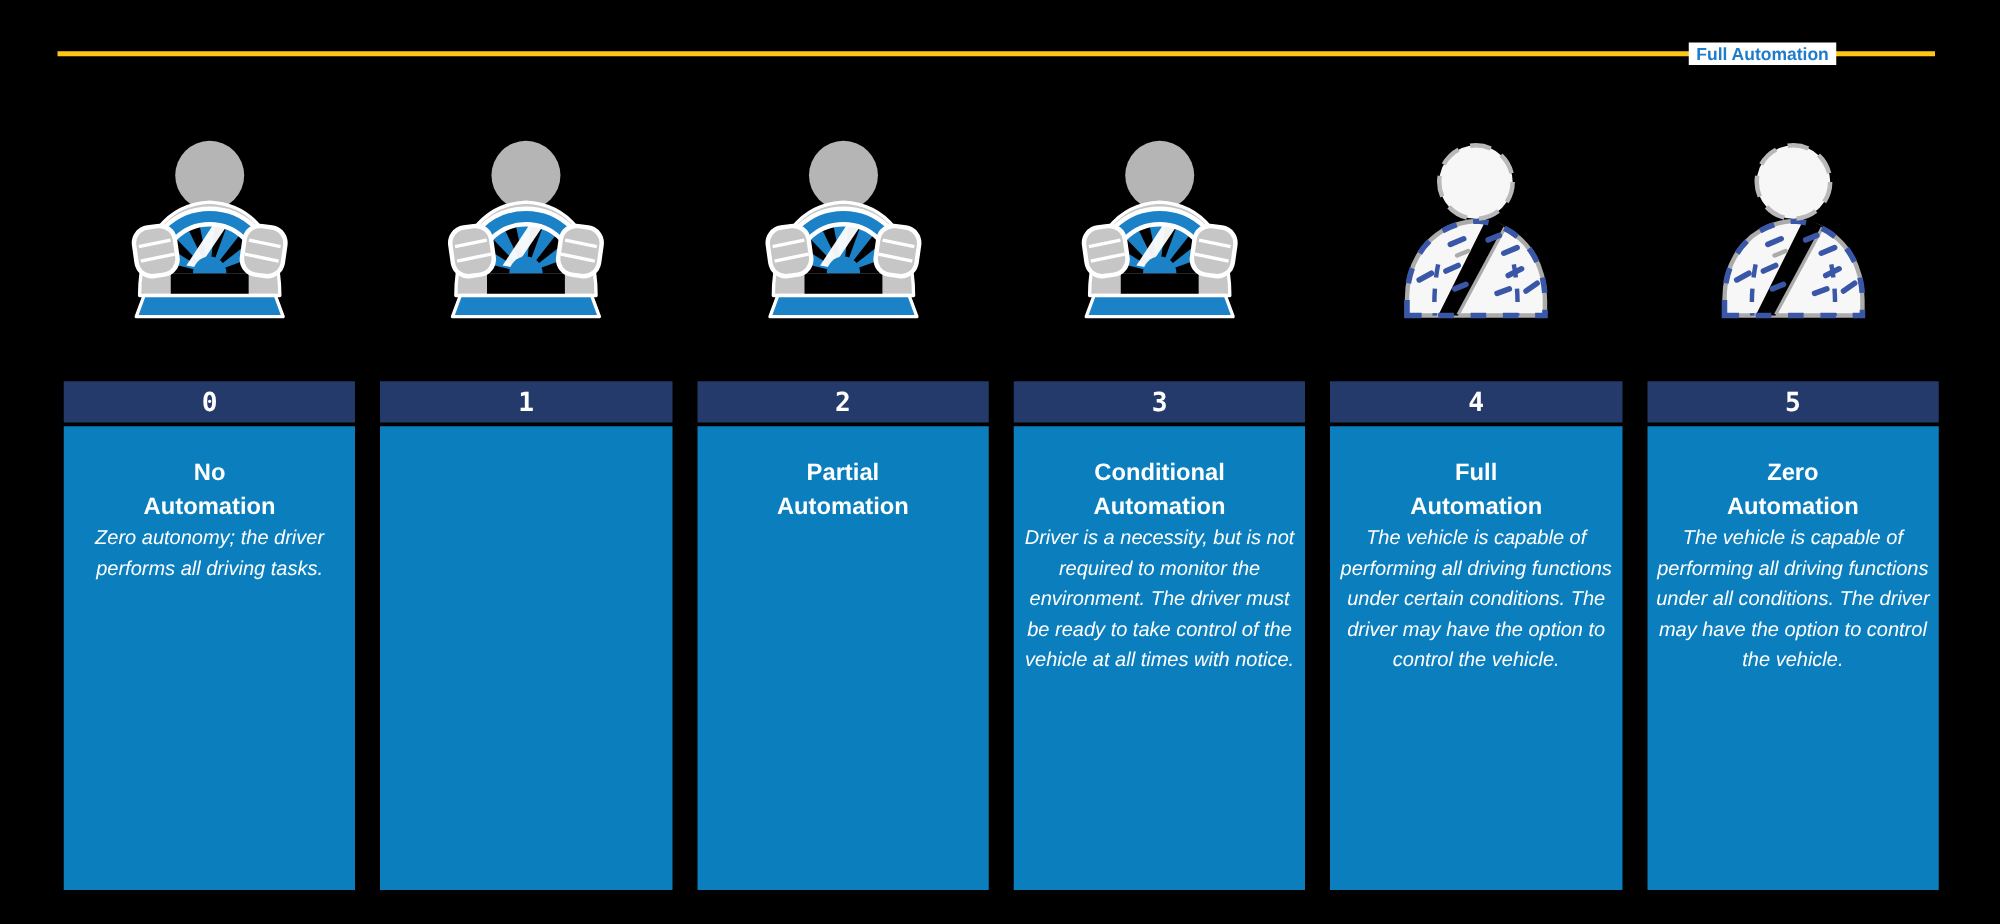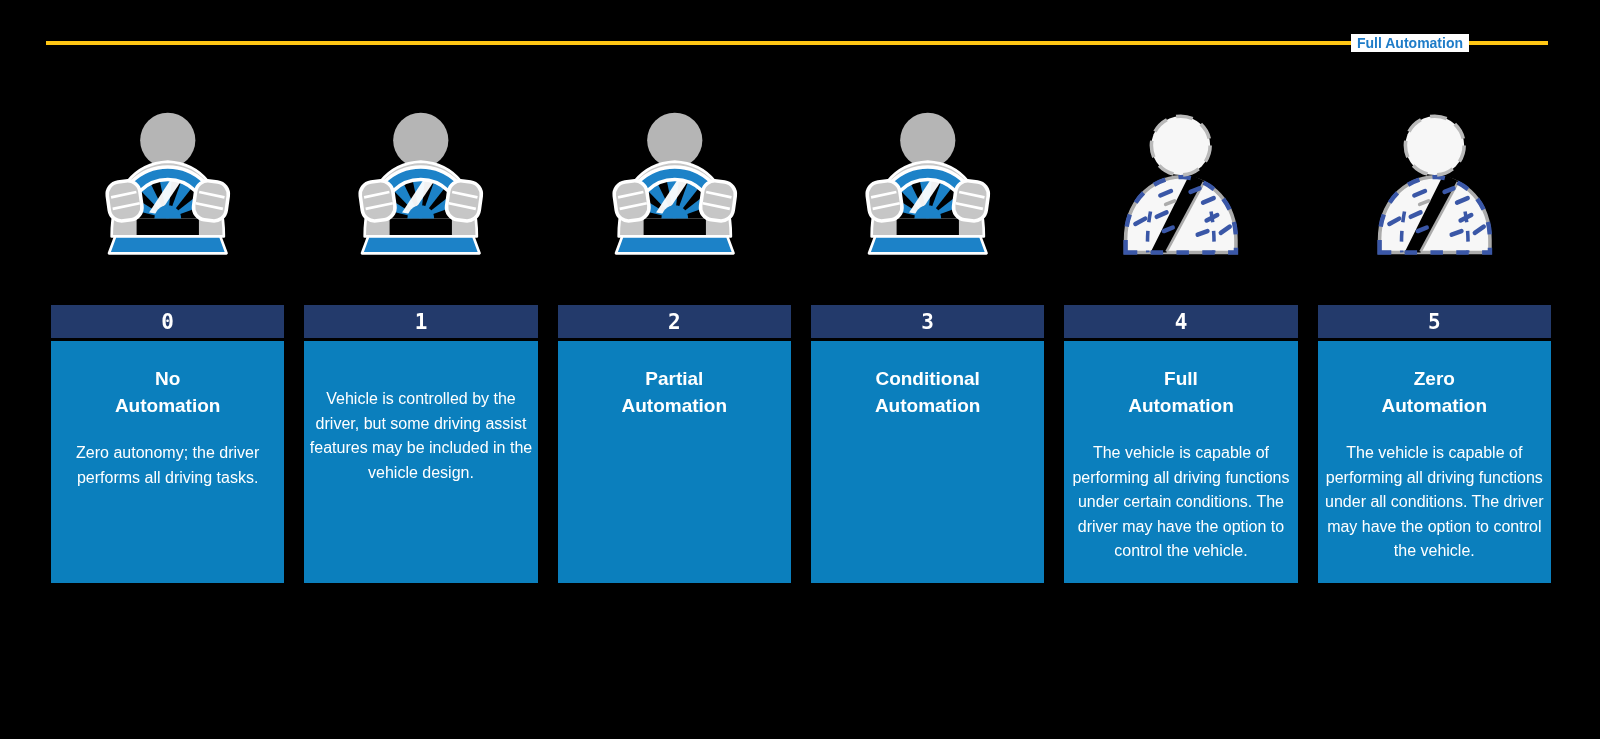--- a/index.html
+++ b/index.html
@@ -31,29 +31,29 @@
   }
   .icon-wrap svg { height:146px; width:auto; display:block; }
   .card { width:100%; }
   .card-header {
     background:#233A6B; height:33px; margin-bottom:3px;
     display:flex; align-items:center; justify-content:center;
     color:#FFFFFF; font-family:"DejaVu Sans Mono", monospace;
     font-weight:bold; font-size:21px;
   }
   .card-body {
-    background:#0B7FBD; height:242px;
+    background:#0B7FBD; height:371px;
     color:#FFFFFF; text-align:center; padding:24px 5px 0;
   }
   .card-title {
     font-weight:bold; font-size:19px; line-height:27px;
     white-space:pre-line;
   }
   .card-desc {
-    margin-top:22px; font-size:16px; line-height:24.5px;
+    font-size:16px; line-height:24.5px;font-style:italic;
   }
 </style>
 </head>
 <body>
 
 <svg width="0" height="0" style="position:absolute" aria-hidden="true">
   <defs>
     <g id="driver-icon">
 
       <circle cx="75" cy="34" r="31" fill="#B5B5B5"></circle>
@@ -142,21 +142,20 @@
 
   <div class="column">
     <div class="icon-wrap">
       <svg viewBox="0 0 150 164">
           <use href="#driver-icon"></use>
         </svg>
     </div>
     <div class="card">
       <div class="card-header">1</div>
       <div class="card-body">
-        <div class="card-desc">Vehicle is controlled by the driver, but some driving assist features may be included in the vehicle design.</div>
       </div>
     </div>
   </div>
 
   <div class="column">
     <div class="icon-wrap">
       <svg viewBox="0 0 150 164">
           <use href="#driver-icon"></use>
         </svg>
     </div>
@@ -173,20 +172,21 @@
     <div class="icon-wrap">
       <svg viewBox="0 0 150 164">
           <use href="#driver-icon"></use>
         </svg>
     </div>
     <div class="card">
       <div class="card-header">3</div>
       <div class="card-body">
         <div class="card-title">Conditional
 Automation</div>
+        <div class="card-desc">Driver is a necessity, but is not required to monitor the environment. The driver must be ready to take control of the vehicle at all times with notice.</div>
       </div>
     </div>
   </div>
 
   <div class="column">
     <div class="icon-wrap">
       <svg viewBox="0 0 150 164">
           <use href="#passenger-icon"></use>
         </svg>
     </div>

